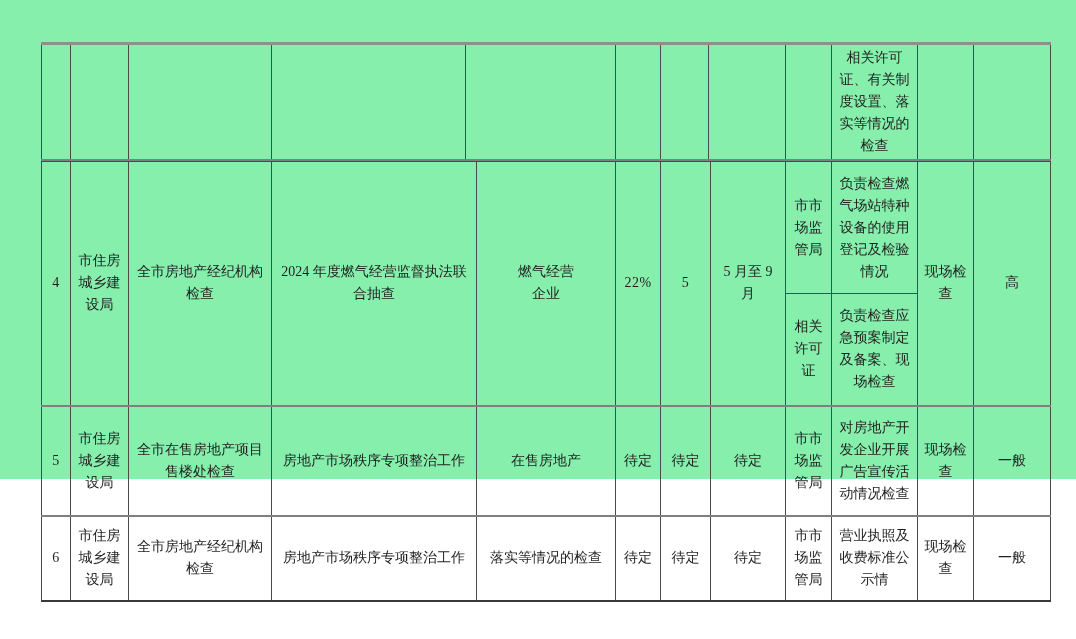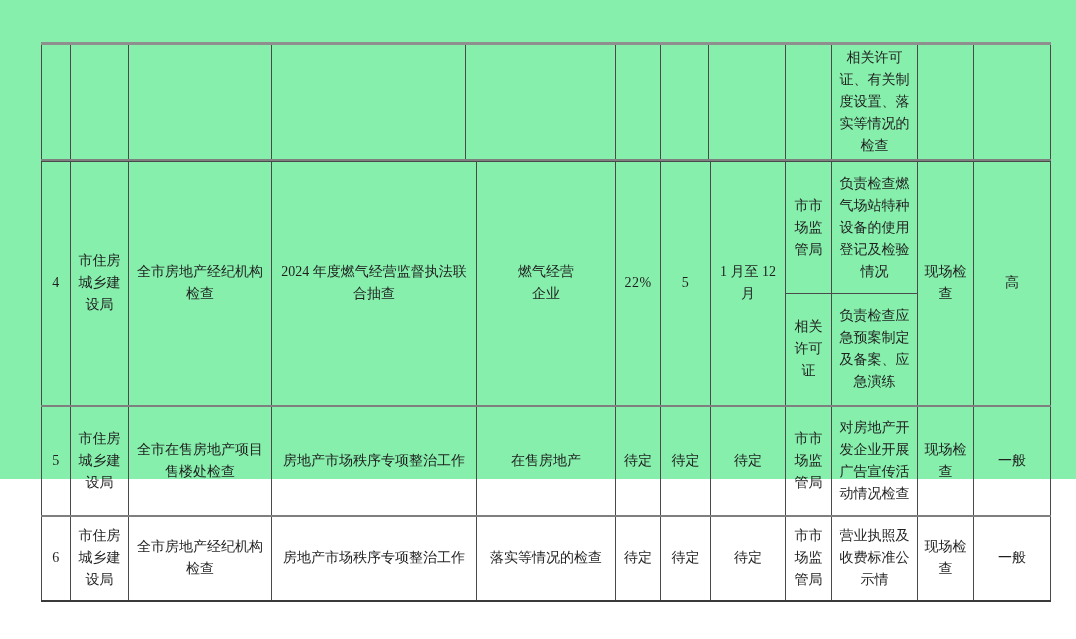--- a/index.html
+++ b/index.html
@@ -112,29 +112,29 @@
       <tbody>
           <tr class="r4a">
         <td rowspan="2" class="num">4</td>
         <td rowspan="2">市住房城乡建设局</td>
         <td rowspan="2">全市房地产经纪机构检查</td>
         <td rowspan="2">2024 年度燃气经营监督执法联合抽查</td>
         <td rowspan="2" class="preline">燃气经营
 企业</td>
         <td rowspan="2" class="num">22%</td>
         <td rowspan="2" class="num">5</td>
-        <td rowspan="2">1 月至 12 月</td>
+        <td rowspan="2">5 月至 9 月</td>
         <td>市市场监管局</td>
         <td>负责检查燃气场站特种设备的使用登记及检验情况</td>
         <td rowspan="2">现场检查</td>
         <td rowspan="2">高</td>
       </tr>
       <tr class="r4b">
         <td>相关许可证</td>
-        <td>负责检查应急预案制定及备案、应急演练</td>
+        <td>负责检查应急预案制定及备案、现场检查</td>
       </tr>
 
       <tr class="r5">
         <td class="num">5</td>
         <td>市住房城乡建设局</td>
         <td>全市在售房地产项目售楼处检查</td>
         <td>房地产市场秩序专项整治工作</td>
         <td>在售房地产</td>
         <td>待定</td>
         <td>待定</td>

